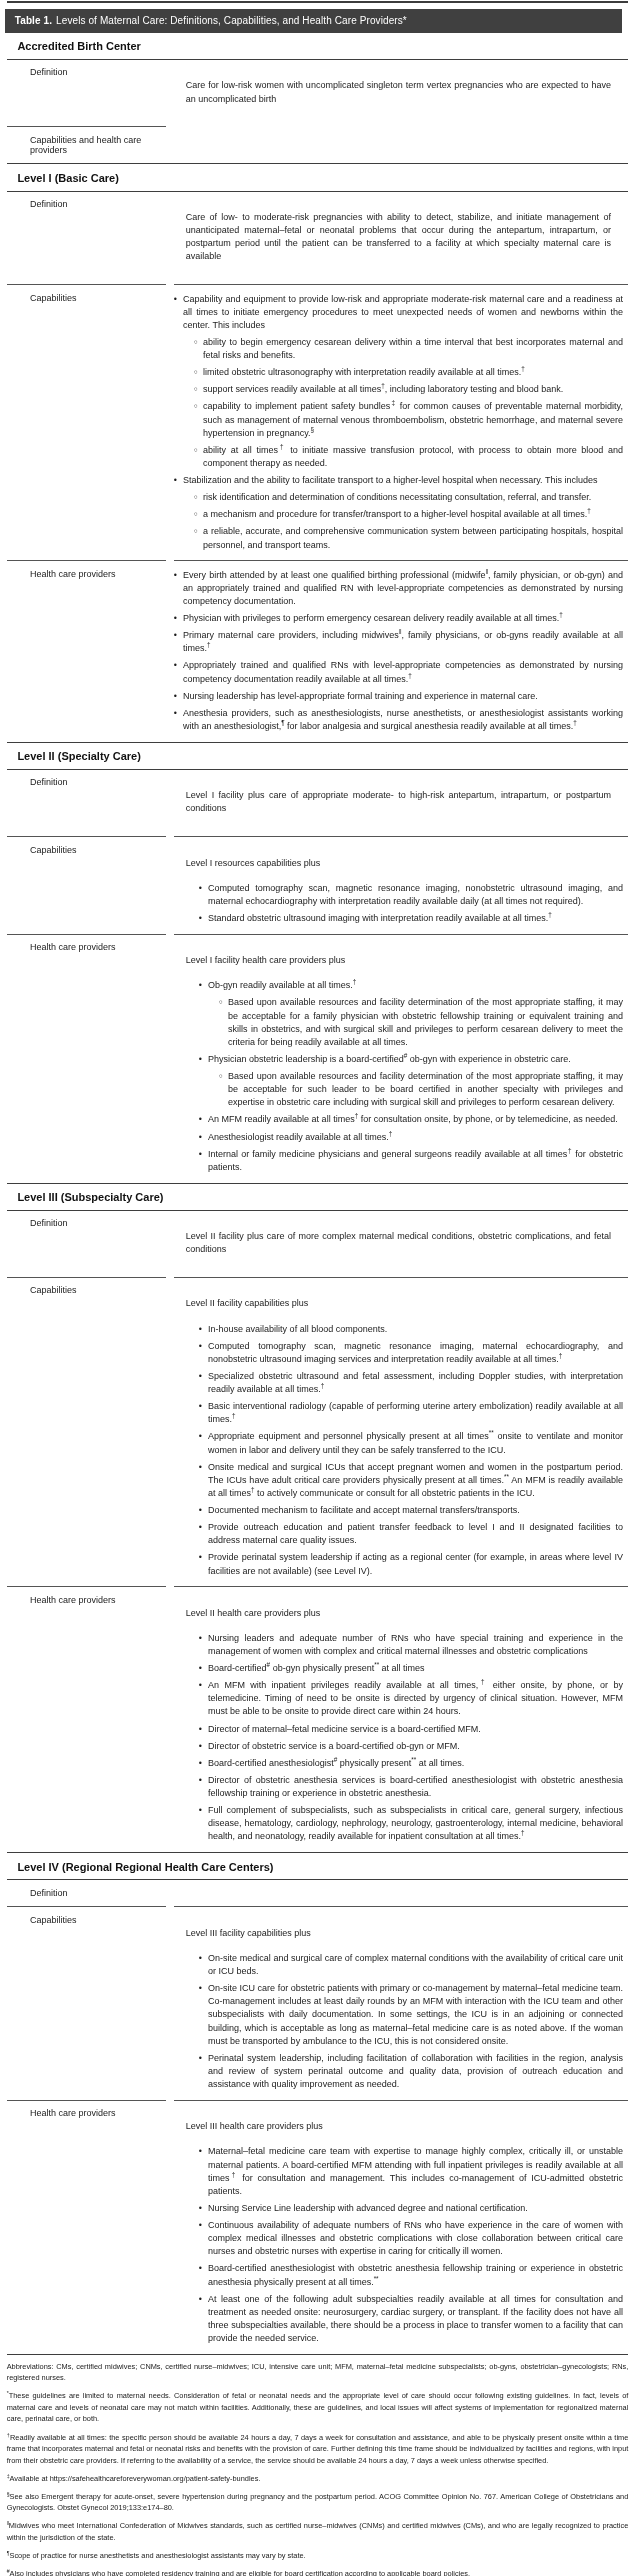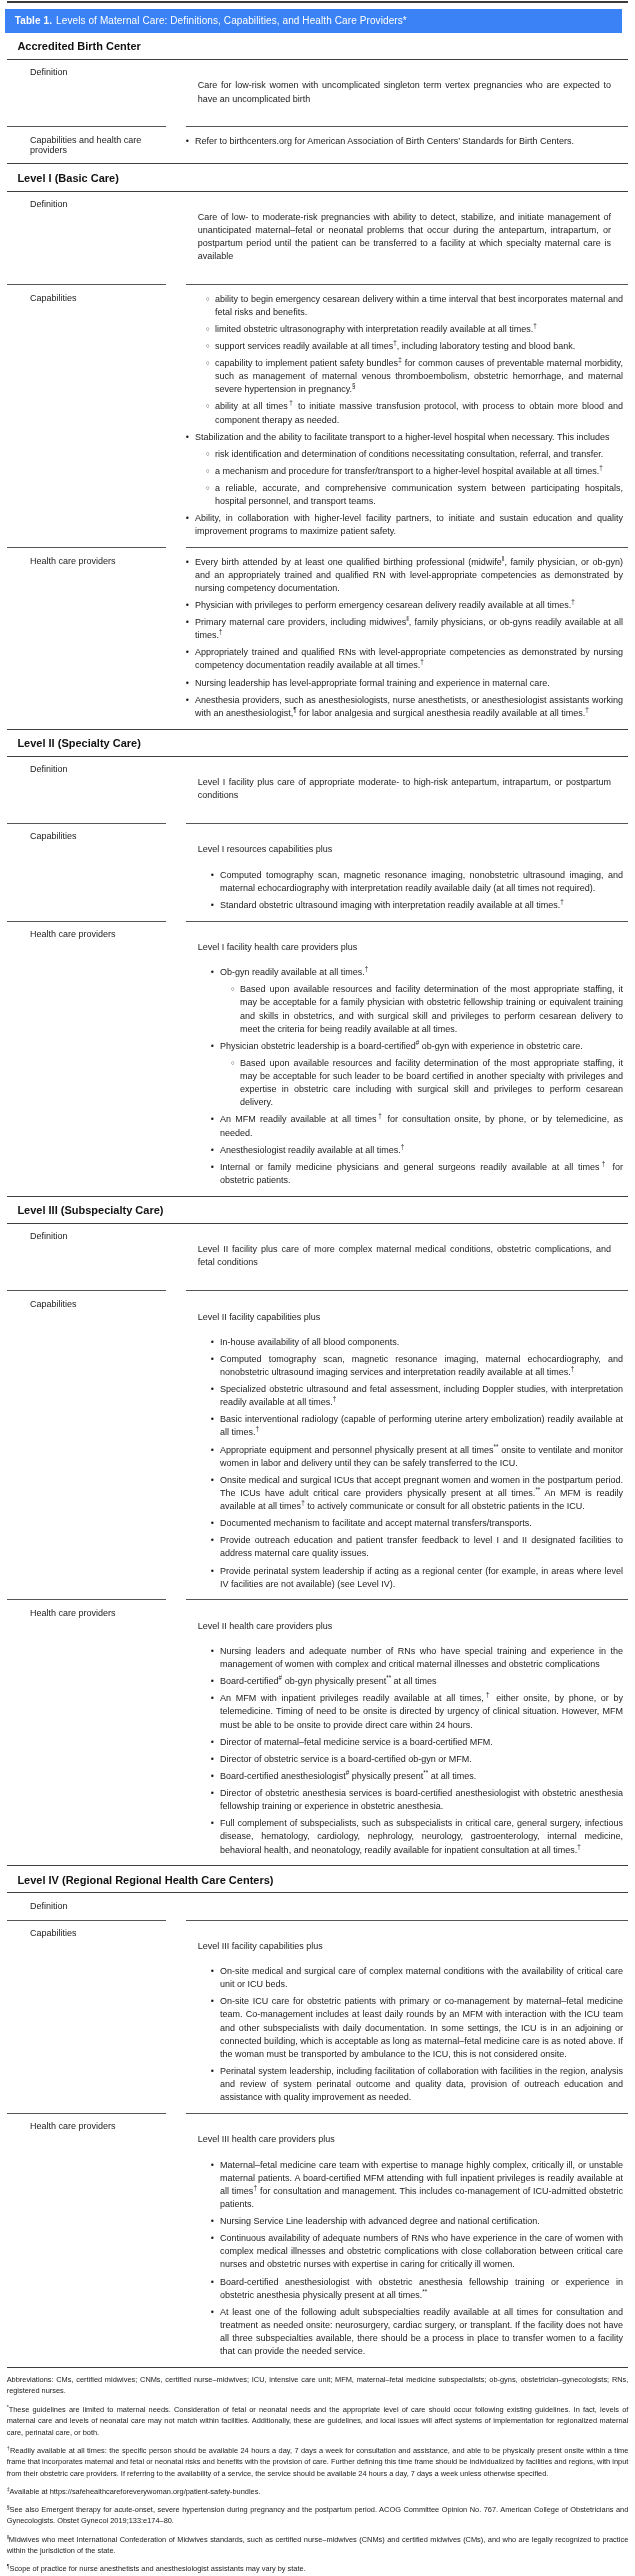--- a/index.html
+++ b/index.html
@@ -7,41 +7,41 @@
     width:635px;
     font-family:"Liberation Sans", sans-serif;
     color:#1f1f1f;
     -webkit-font-smoothing:antialiased;
   }
   .page { padding:0 0 9.4px 0; }
   .top-rule { height:2px; background:#3c3c3c; margin:1.3px 6.7px 0 6.7px; }
 
   .title-bar {
     margin:6px 13.4px 0 5.4px;
-    background:#3b82f6;
+    background:#404040;
     color:#ffffff;
     padding:6px 9.4px 6.7px 9.4px;
     font-size:10px;
     letter-spacing:0.1px;
   }
   .title-bar .tlabel { font-weight:bold; margin-right:4px; }
 
   .lmc-table { margin:0 6.7px; border-bottom:1.7px solid #3e3e3e; }
 
   .section { border-top:1.7px solid #3e3e3e; }
   .section:first-child { border-top:none; }
   .section-heading {
     font-weight:bold;
     font-size:11px;
     padding:7.4px 0 6.7px 10.7px;
     border-bottom:1.7px solid #3e3e3e;
     color:#111;
   }
 
-  .row { display:grid; grid-template-columns:159px 1fr; column-gap:20px; }
+  .row { display:grid; grid-template-columns:159px 1fr; column-gap:8px; }
   .row > div { padding-top:7.4px; padding-bottom:8.7px; }
   .row.ruled > div { border-top:1.2px solid #555555; }
 
   .row-label { padding-left:23.4px; font-size:9px; color:#222; }
   .row-content {
     font-size:9px;
     line-height:1.46;
     text-align:justify;
     padding-right:5.4px;
     color:#1c1c1c;
@@ -83,49 +83,44 @@
       <section class="section">
         <div class="section-heading">Accredited Birth Center</div>
         <div class="row">
           <div class="row-label">Definition</div>
           <div class="row-content">
             <p class="lead">Care for low-risk women with uncomplicated singleton term vertex pregnancies who are expected to have an uncomplicated birth</p>
           </div>
         </div>
         <div class="row ruled">
           <div class="row-label">Capabilities and health care providers</div>
+        </div>
+      </section>
+      <section class="section">
+        <div class="section-heading">Level I (Basic Care)</div>
+        <div class="row">
+          <div class="row-label">Definition</div>
+          <div class="row-content">
+            <p class="lead">Care of low- to moderate-risk pregnancies with ability to detect, stabilize, and initiate management of unanticipated maternal–fetal or neonatal problems that occur during the antepartum, intrapartum, or postpartum period until the patient can be transferred to a facility at which specialty maternal care is available</p>
+          </div>
+        </div>
+        <div class="row ruled">
+          <div class="row-label">Capabilities</div>
           <div class="row-content">
             <div class="items">
-              <div class="b1">Refer to birthcenters.org for American Association of Birth Centers’ Standards for Birth Centers.</div>
-            </div>
-          </div>
-        </div>
-      </section>
-      <section class="section">
-        <div class="section-heading">Level I (Basic Care)</div>
-        <div class="row">
-          <div class="row-label">Definition</div>
-          <div class="row-content">
-            <p class="lead">Care of low- to moderate-risk pregnancies with ability to detect, stabilize, and initiate management of unanticipated maternal–fetal or neonatal problems that occur during the antepartum, intrapartum, or postpartum period until the patient can be transferred to a facility at which specialty maternal care is available</p>
-          </div>
-        </div>
-        <div class="row ruled">
-          <div class="row-label">Capabilities</div>
-          <div class="row-content">
-            <div class="items">
+              <div class="b1">Capability and equipment to provide low-risk and appropriate moderate-risk maternal care and a readiness at all times to initiate emergency procedures to meet unexpected needs of women and newborns within the center. This includes</div>
               <div class="b2">ability to begin emergency cesarean delivery within a time interval that best incorporates maternal and fetal risks and benefits.</div>
               <div class="b2">limited obstetric ultrasonography with interpretation readily available at all times.<sup>†</sup></div>
               <div class="b2">support services readily available at all times<sup>†</sup>, including laboratory testing and blood bank.</div>
               <div class="b2">capability to implement patient safety bundles<sup>‡</sup> for common causes of preventable maternal morbidity, such as management of maternal venous thromboembolism, obstetric hemorrhage, and maternal severe hypertension in pregnancy.<sup>§</sup></div>
               <div class="b2">ability at all times<sup>†</sup> to initiate massive transfusion protocol, with process to obtain more blood and component therapy as needed.</div>
               <div class="b1">Stabilization and the ability to facilitate transport to a higher-level hospital when necessary. This includes</div>
               <div class="b2">risk identification and determination of conditions necessitating consultation, referral, and transfer.</div>
               <div class="b2">a mechanism and procedure for transfer/transport to a higher-level hospital available at all times.<sup>†</sup></div>
               <div class="b2">a reliable, accurate, and comprehensive communication system between participating hospitals, hospital personnel, and transport teams.</div>
-              <div class="b1">Ability, in collaboration with higher-level facility partners, to initiate and sustain education and quality improvement programs to maximize patient safety.</div>
             </div>
           </div>
         </div>
         <div class="row ruled">
           <div class="row-label">Health care providers</div>
           <div class="row-content">
             <div class="items">
               <div class="b1">Every birth attended by at least one qualified birthing professional (midwife<sup>‖</sup>, family physician, or ob-gyn) and an appropriately trained and qualified RN with level-appropriate competencies as demonstrated by nursing competency documentation.</div>
               <div class="b1">Physician with privileges to perform emergency cesarean delivery readily available at all times.<sup>†</sup></div>
               <div class="b1">Primary maternal care providers, including midwives<sup>‖</sup>, family physicians, or ob-gyns readily available at all times.<sup>†</sup></div>

